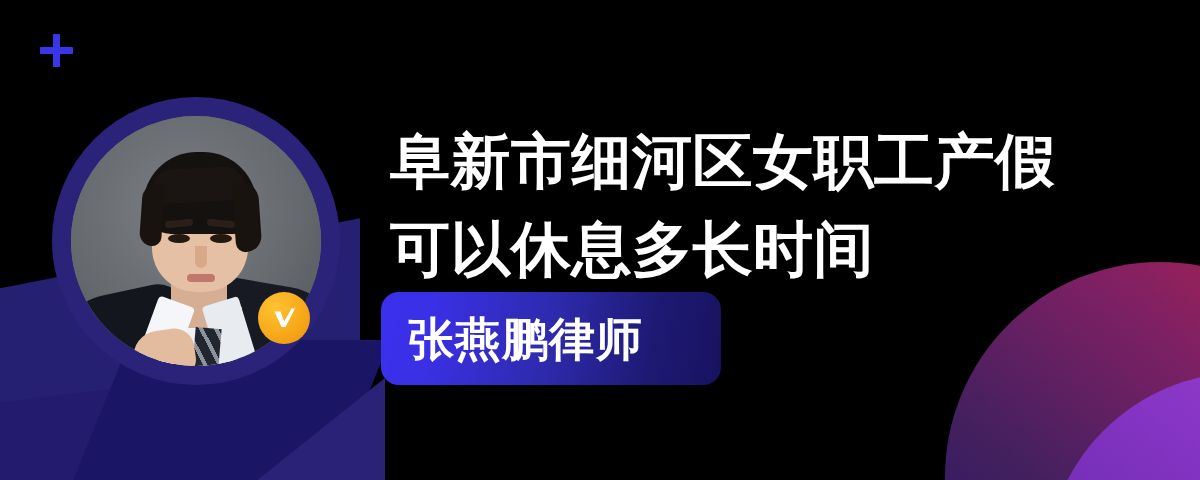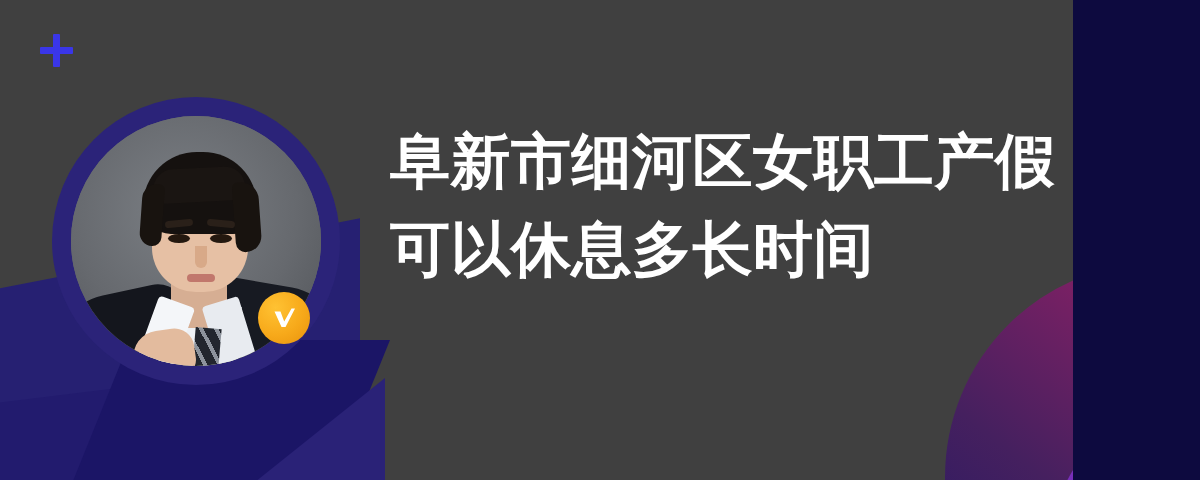--- a/index.html
+++ b/index.html
@@ -2,24 +2,24 @@
 <html><head>
 <meta charset="utf-8">
 <style>
   html, body {
     margin: 0;
     padding: 0;
     background: #0d0a3f;
   }
   #banner {
     position: relative;
-    width: 1073px;
+    width: 1200px;
     height: 480px;
     overflow: hidden;
-    background: #404040;
+    background: #000000;
     font-family: "Liberation Sans", "DejaVu Sans", sans-serif;
   }
 
   
   .bg-layer { position: absolute; inset: 0; overflow: hidden; }
 
   .poly-left {
     position: absolute;
     left: -60px;
     top: 300px;
@@ -240,14 +240,17 @@
 
   <div class="verified-badge">
     <svg viewBox="0 0 30 30" aria-hidden="true">
       <path d="M5.5 8.5 L11.5 8.5 L15.2 18.5 L22.5 5.5 L26 5.5 L16.5 24 L12.5 24 Z" fill="#ffffff"></path>
     </svg>
   </div>
 
   <div class="title">阜新市细河区女职工产假
 可以休息多长时间</div>
 
+  <div class="name-pill">
+    <div class="name-pill-text">张燕鹏律师</div>
+  </div>
 
 </div>
 
 </body></html>

